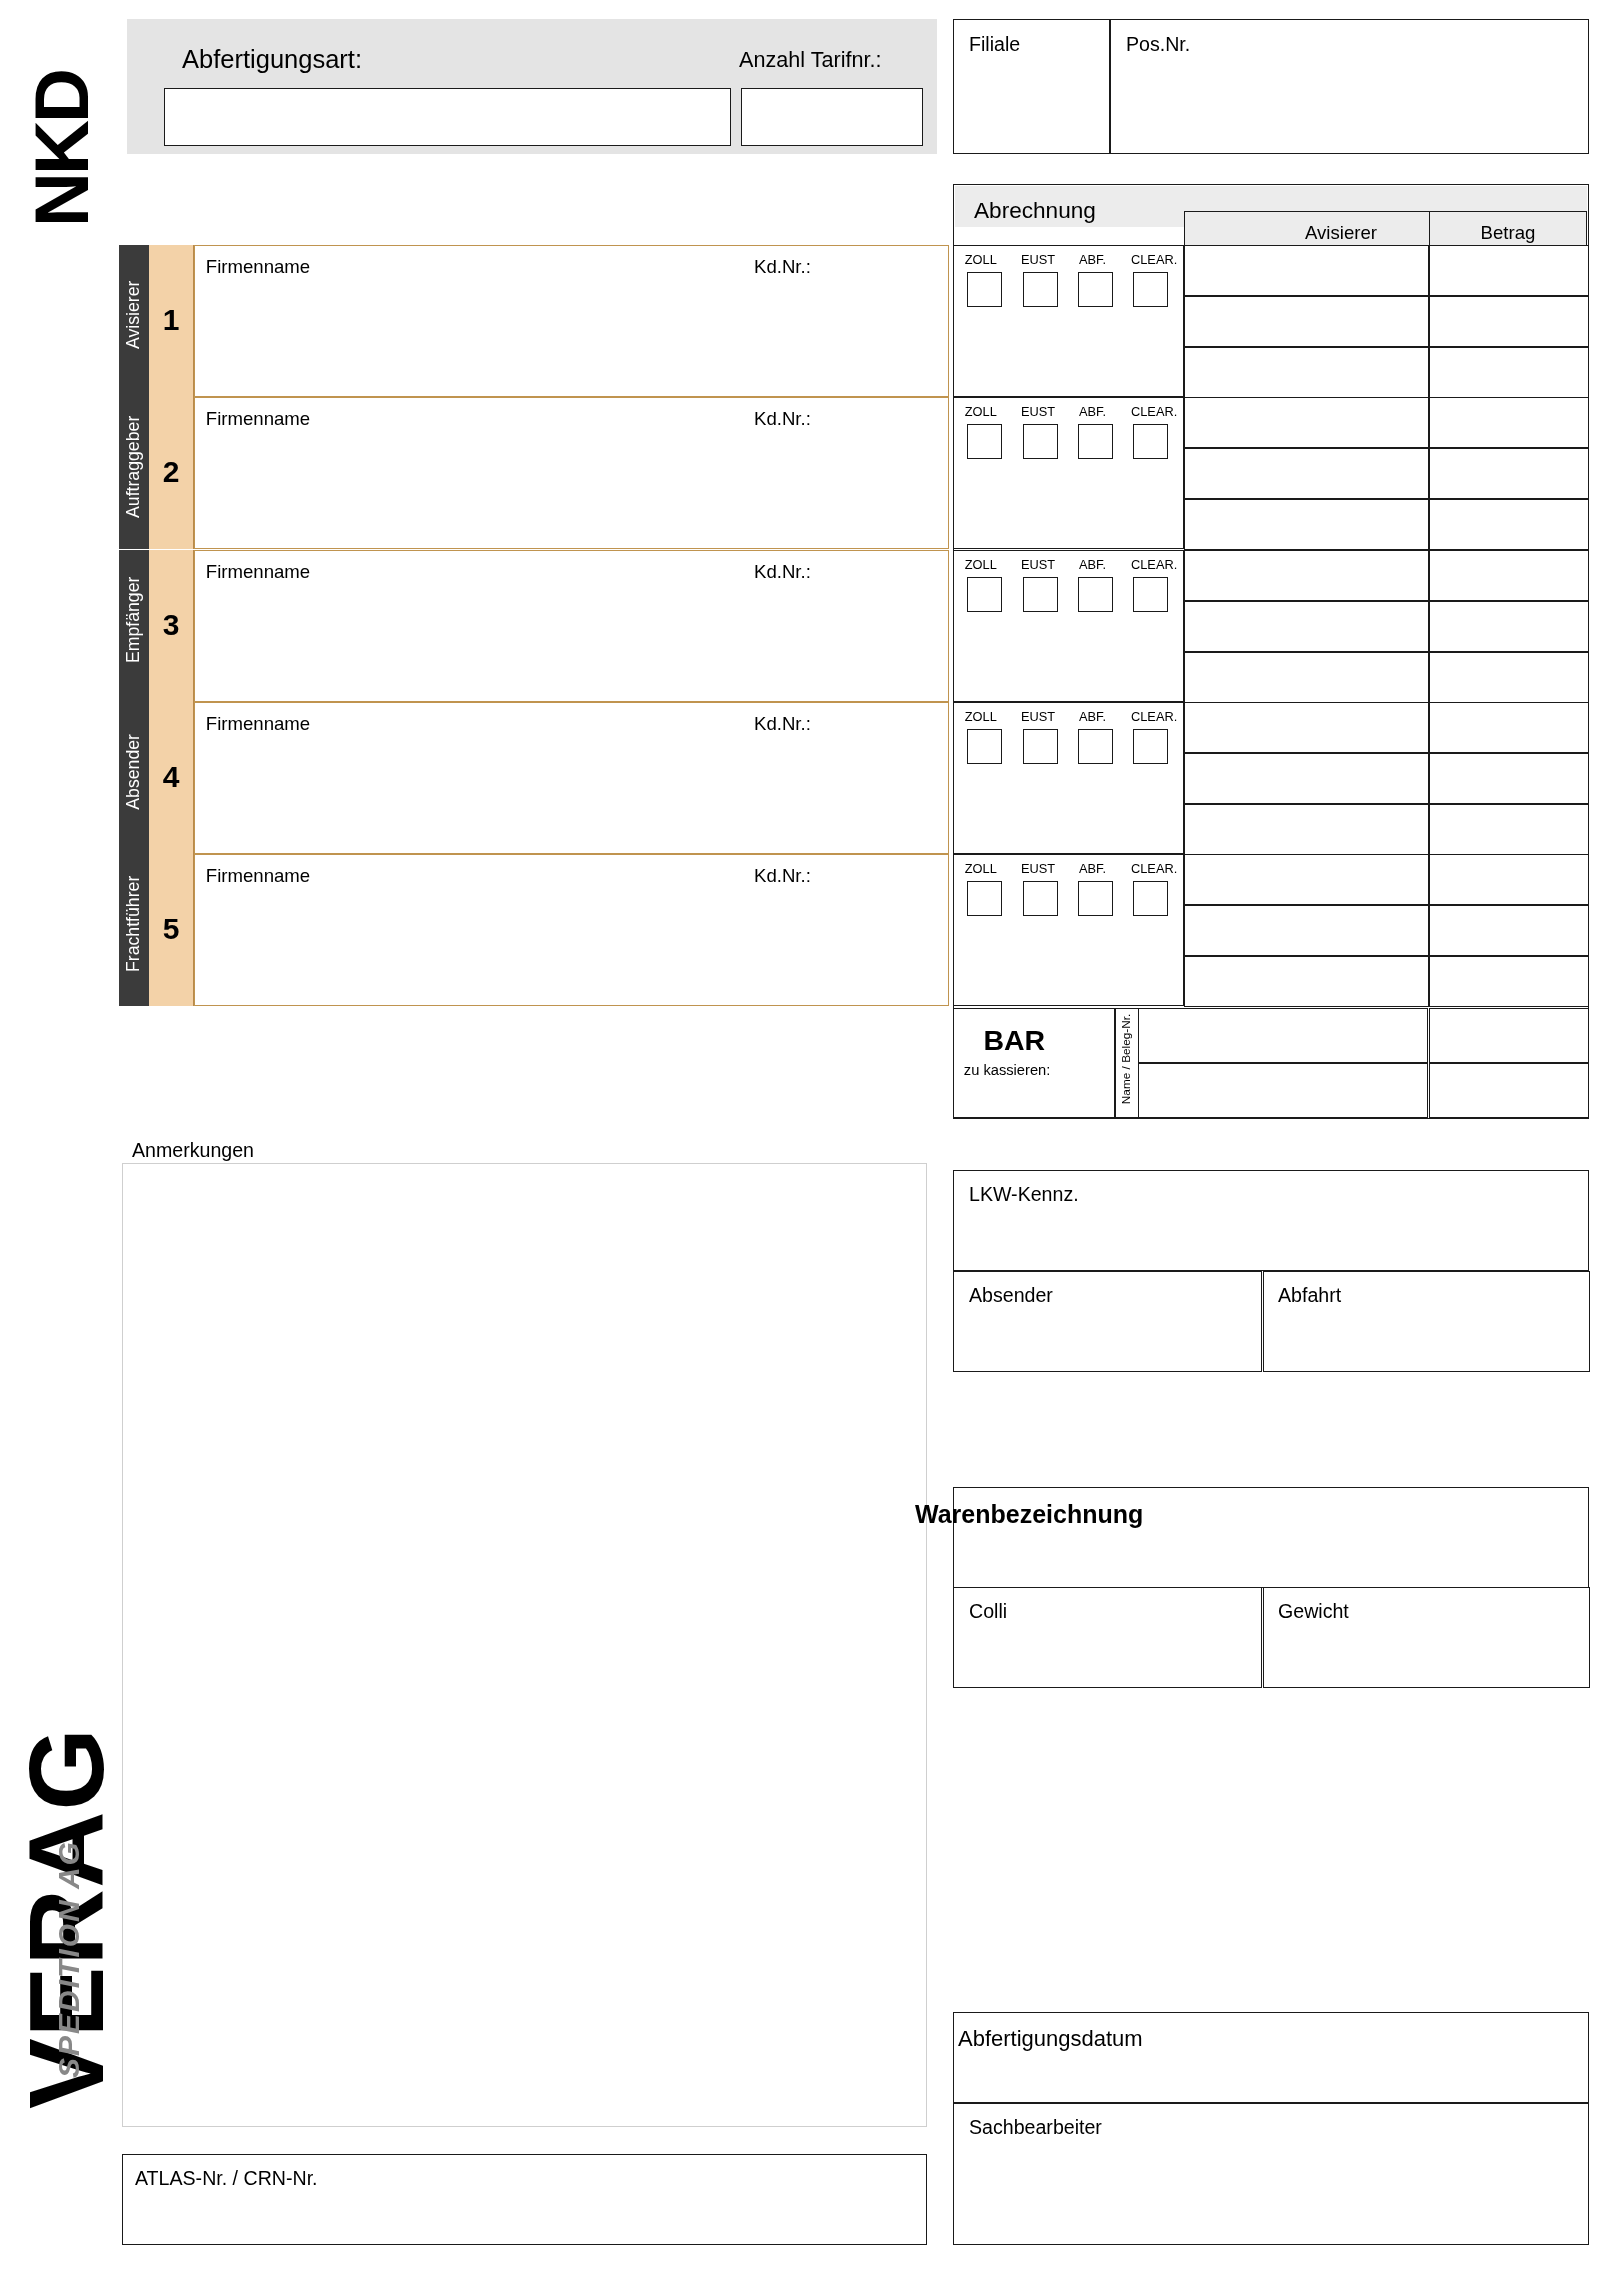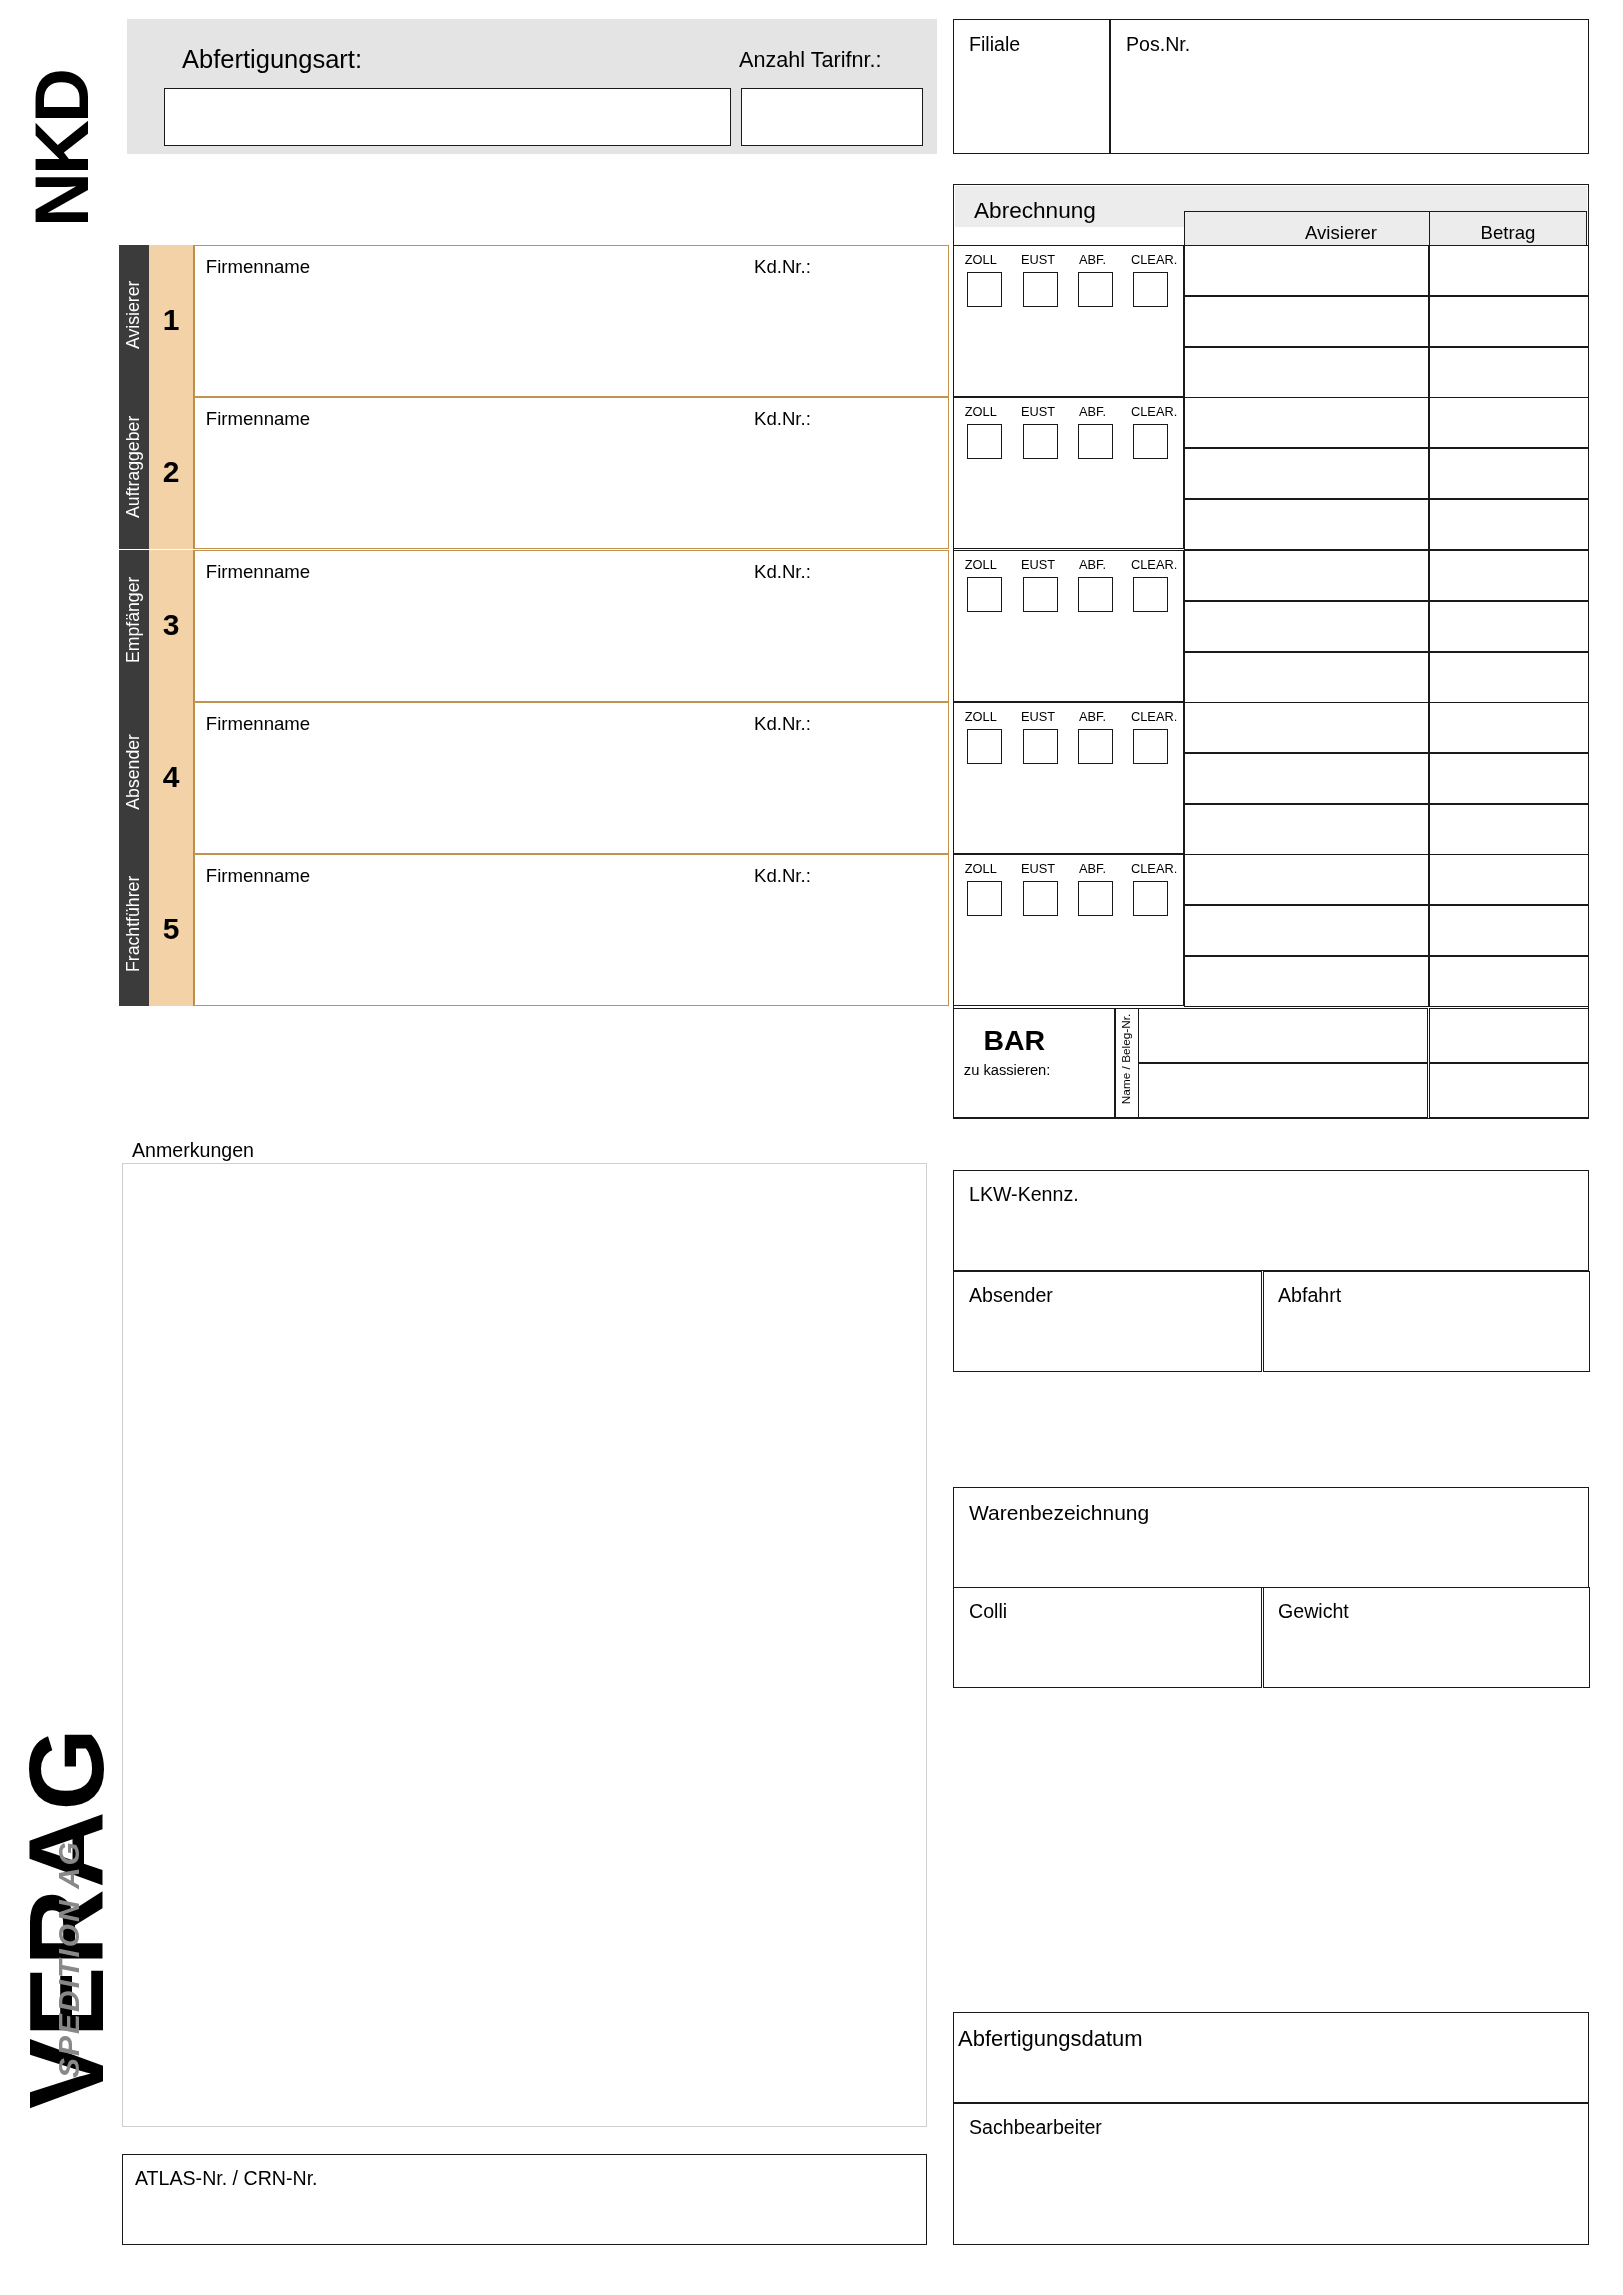--- a/index.html
+++ b/index.html
@@ -278,21 +278,21 @@
 
   
   #lkw-box { left: 953px; top: 1170px; width: 636px; height: 101px; }
   #lkw-label { left: 969px; top: 1185px; font-size: 19.6px; }
   #ankunft-box { left: 953px; top: 1271px; width: 309px; height: 101px; }
   #ankunft-label { left: 969px; top: 1286px; font-size: 19.6px; }
   #abfahrt-box { left: 1263px; top: 1271px; width: 327px; height: 101px; }
   #abfahrt-label { left: 1278px; top: 1286px; font-size: 19.6px; }
 
   #waren-box { left: 953px; top: 1487px; width: 636px; height: 101px; }
-  #waren-label { left: 969px; top: 1502px; font-size: 21px; }
+  #waren-label { left: 915px; top: 1502px; font-size: 25px; font-weight: bold; }
   #colli-box { left: 953px; top: 1587px; width: 309px; height: 101px; }
   #colli-label { left: 969px; top: 1602px; font-size: 19.6px; }
   #gewicht-box { left: 1263px; top: 1587px; width: 327px; height: 101px; }
   #gewicht-label { left: 1278px; top: 1602px; font-size: 19.6px; }
 
   #abfdatum-box { left: 953px; top: 2012px; width: 636px; height: 91px; }
   #abfdatum-label { left: 958px; top: 2028px; font-size: 22px; }
   #sachb-box { left: 953px; top: 2103px; width: 636px; height: 142px; }
   #sachb-label { left: 969px; top: 2118px; font-size: 19.6px; }
 </style>

